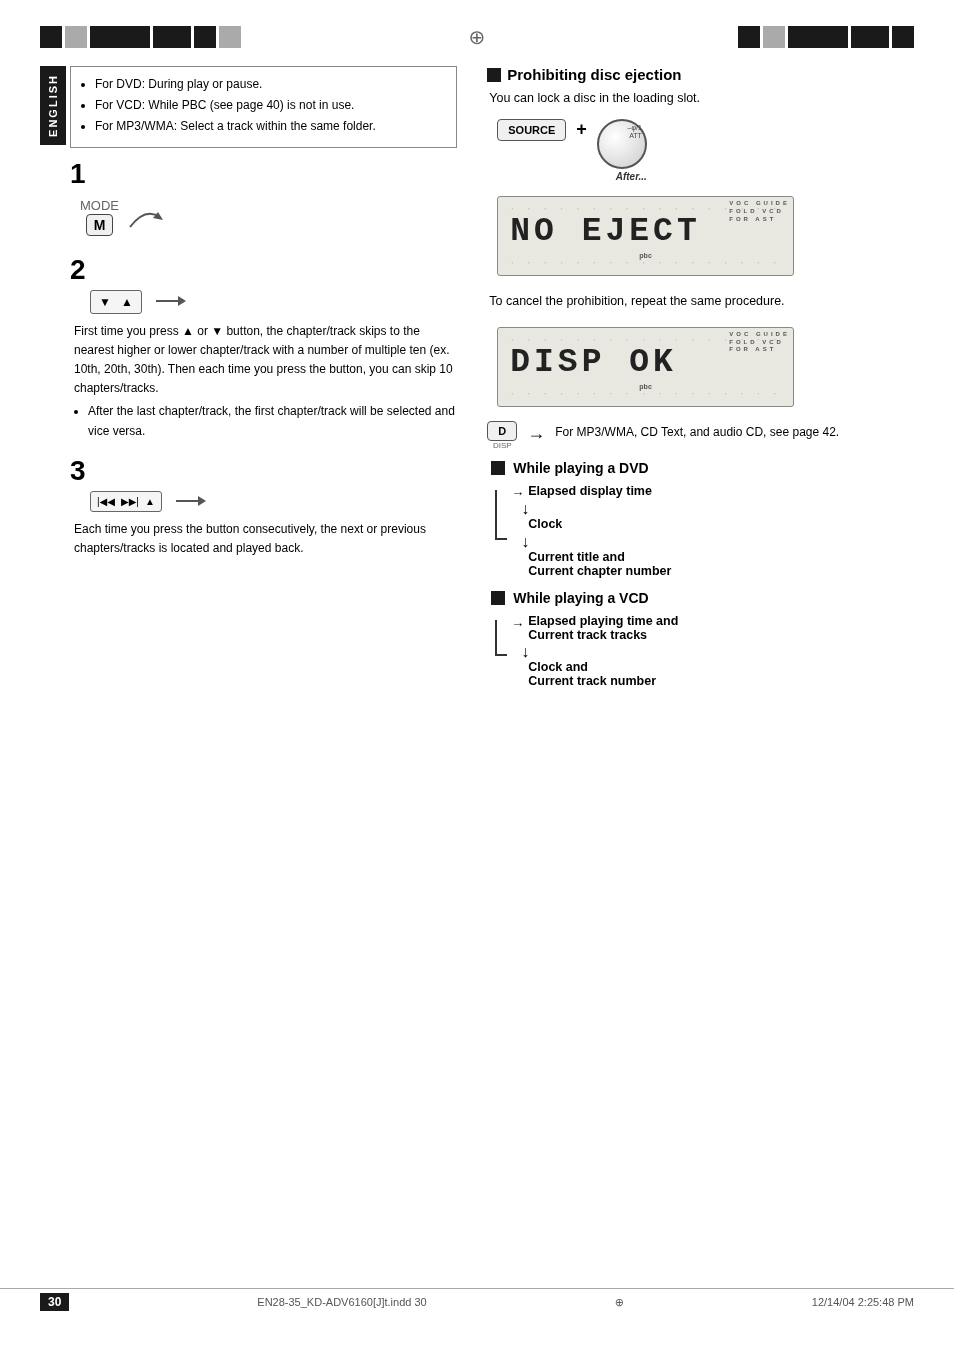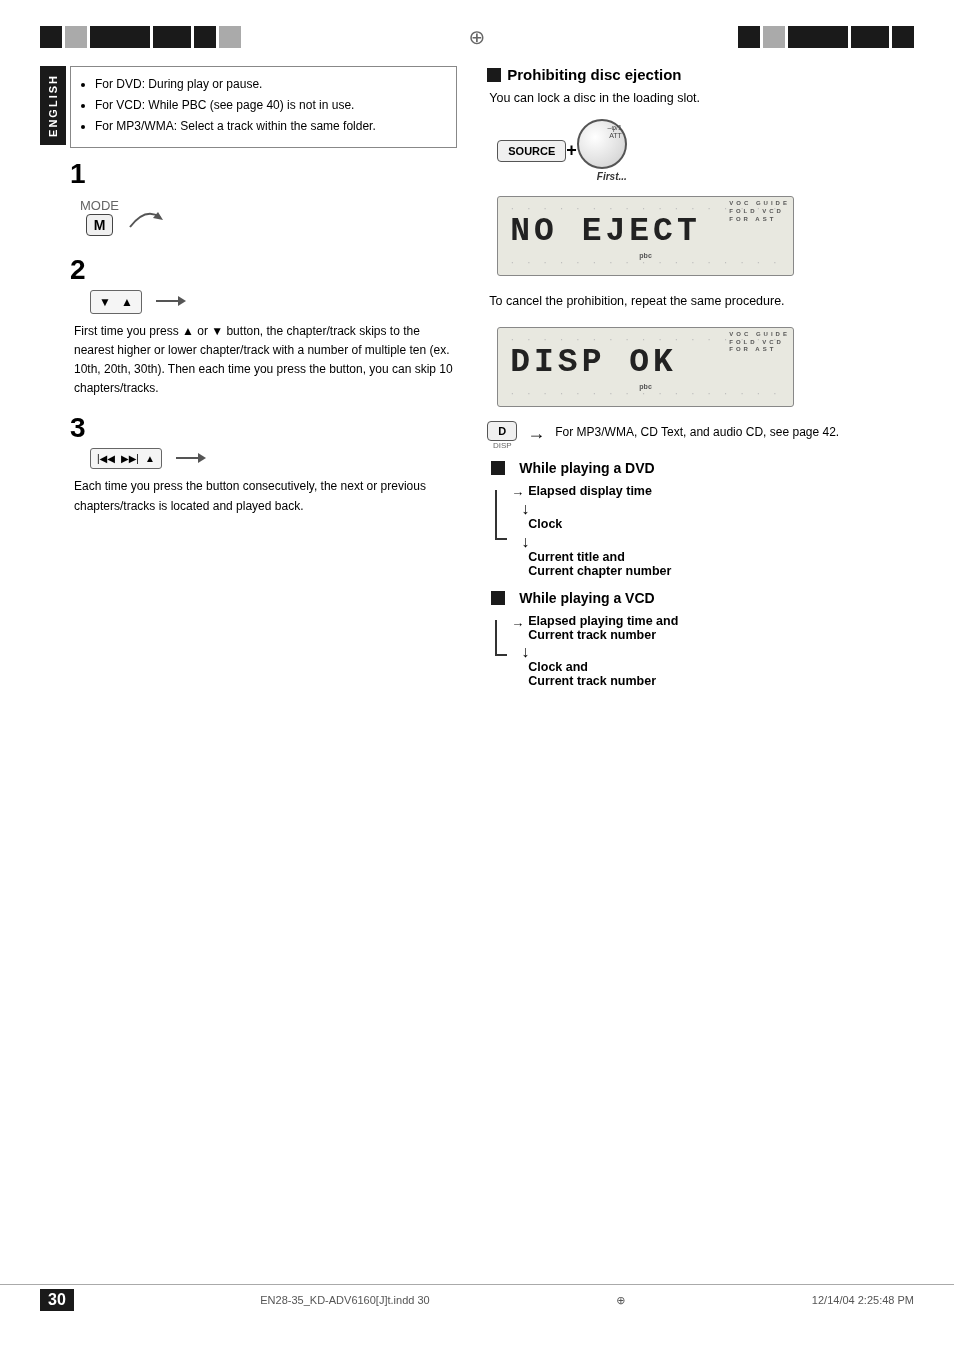--- a/index.html
+++ b/index.html
@@ -239,21 +239,21 @@
     
     .prohibit-desc {
       font-size: 12.5px;
       margin-bottom: 14px;
       margin-left: 2px;
     }
 
     
     .button-combo {
       display: flex;
-      align-items: center;
+      gap: 10px;
       margin: 10px 0 6px 10px;
     }
     .source-btn {
       border: 1.5px solid #555;
       border-radius: 4px;
       padding: 4px 10px;
       font-size: 11px;
       font-weight: bold;
       background: #f0f0f0;
     }
@@ -383,21 +383,21 @@
       padding-top: 2px;
     }
 
     
     .flow-section {
       margin: 8px 0 12px 4px;
     }
     .flow-title {
       display: flex;
       align-items: center;
-      gap: 14px;
+      gap: 8px;
       font-size: 14px;
       font-weight: bold;
       margin-bottom: 8px;
     }
 
     
     .bottom-bar {
       position: absolute;
       bottom: 40px;
       left: 0; right: 0;
@@ -408,21 +408,21 @@
       align-items: center;
       padding-left: 40px;
       padding-right: 40px;
       font-size: 11px;
       color: #555;
     }
     .page-num-box {
       background: #1a1a1a;
       color: #fff;
       padding: 2px 8px;
-      font-size: 16px;
+      font-size: 12px;
       font-weight: bold;
     }
 
     
     .lcd-dotrow {
       font-size: 7px;
       color: #bbb;
       letter-spacing: 4px;
       display: block;
       text-align: center;
@@ -499,20 +499,23 @@
             <span>▼</span>
             <span>▲</span>
           </div>
           <div style="margin-left:10px;">
             <div class="arrow-right"></div>
           </div>
         </div>
       </div>
       <div class="step-text">
         <span>First time you press ▲ or ▼ button, the chapter/track skips to the nearest higher or lower chapter/track with a number of multiple ten (ex. 10th, 20th, 30th). Then each time you press the button, you can skip 10 chapters/tracks.</span>
+        <ul>
+          <li><span>After the last chapter/track, the first chapter/track will be selected and vice versa.</span></li>
+        </ul>
       </div>
     </div>
 
     <div class="step-container">
       <div class="step-num">3</div>
       <div class="step-image">
         <div class="btn-group-step3">
           <div class="btn-track-cluster">
             <span>|◀◀</span>
             <span>▶▶|</span>
@@ -540,21 +543,21 @@
 
     <div class="button-combo">
       <div style="display:flex;flex-direction:column;align-items:center;">
         <div class="source-btn">SOURCE</div>
       </div>
       <span class="plus-sign">+</span>
       <div class="knob-container">
         <div class="knob">
           <span class="knob-label" style="font-size:7px;color:#444;line-height:1.1;">–φ/1<br>ATT</span>
         </div>
-        <div class="hold-label">First...</div>
+        <div class="hold-label">After...</div>
       </div>
     </div>
 
     <div style="margin: 6px 0;">
       <div class="lcd-display">
         <span class="lcd-dotrow">· · · · · · · · · · · · · · · · ·</span>
         <span class="lcd-text">NO EJECT</span>
         <span class="lcd-subtext">pbc</span>
         <span class="lcd-dotrow">· · · · · · · · · · · · · · · · ·</span>
         <div class="lcd-side-labels" style="font-size:6px;line-height:1.3;right:3px;top:3px;">VOC GUIDE<br>FOLD VCD<br>FOR AST</div>
@@ -618,21 +621,21 @@
         <div class="black-square"></div>
         <span>While playing a VCD</span>
       </div>
       <div class="flow-section-wrap">
         <div style="display:flex;align-items:flex-start;margin-bottom:4px;">
           <div style="border-left:2px solid #333;border-bottom:2px solid #333;width:12px;height:36px;margin-top:6px;flex-shrink:0;"></div>
           <div style="display:flex;flex-direction:column;margin-left:4px;">
             <div style="display:flex;align-items:flex-start;gap:4px;margin-bottom:2px;">
               <span style="font-size:13px;margin-top:1px;">→</span>
               <span style="font-size:12.5px;font-weight:bold;white-space:pre-line;">Elapsed playing time and
-Current track number</span>
+Current track tracks</span>
             </div>
             <div style="margin-left:10px;font-size:16px;line-height:1;">↓</div>
             <div style="display:flex;align-items:flex-start;gap:4px;">
               <span style="font-size:13px;opacity:0;margin-top:1px;">→</span>
               <span style="font-size:12.5px;font-weight:bold;white-space:pre-line;">Clock and
 Current track number</span>
             </div>
           </div>
         </div>
       </div>

